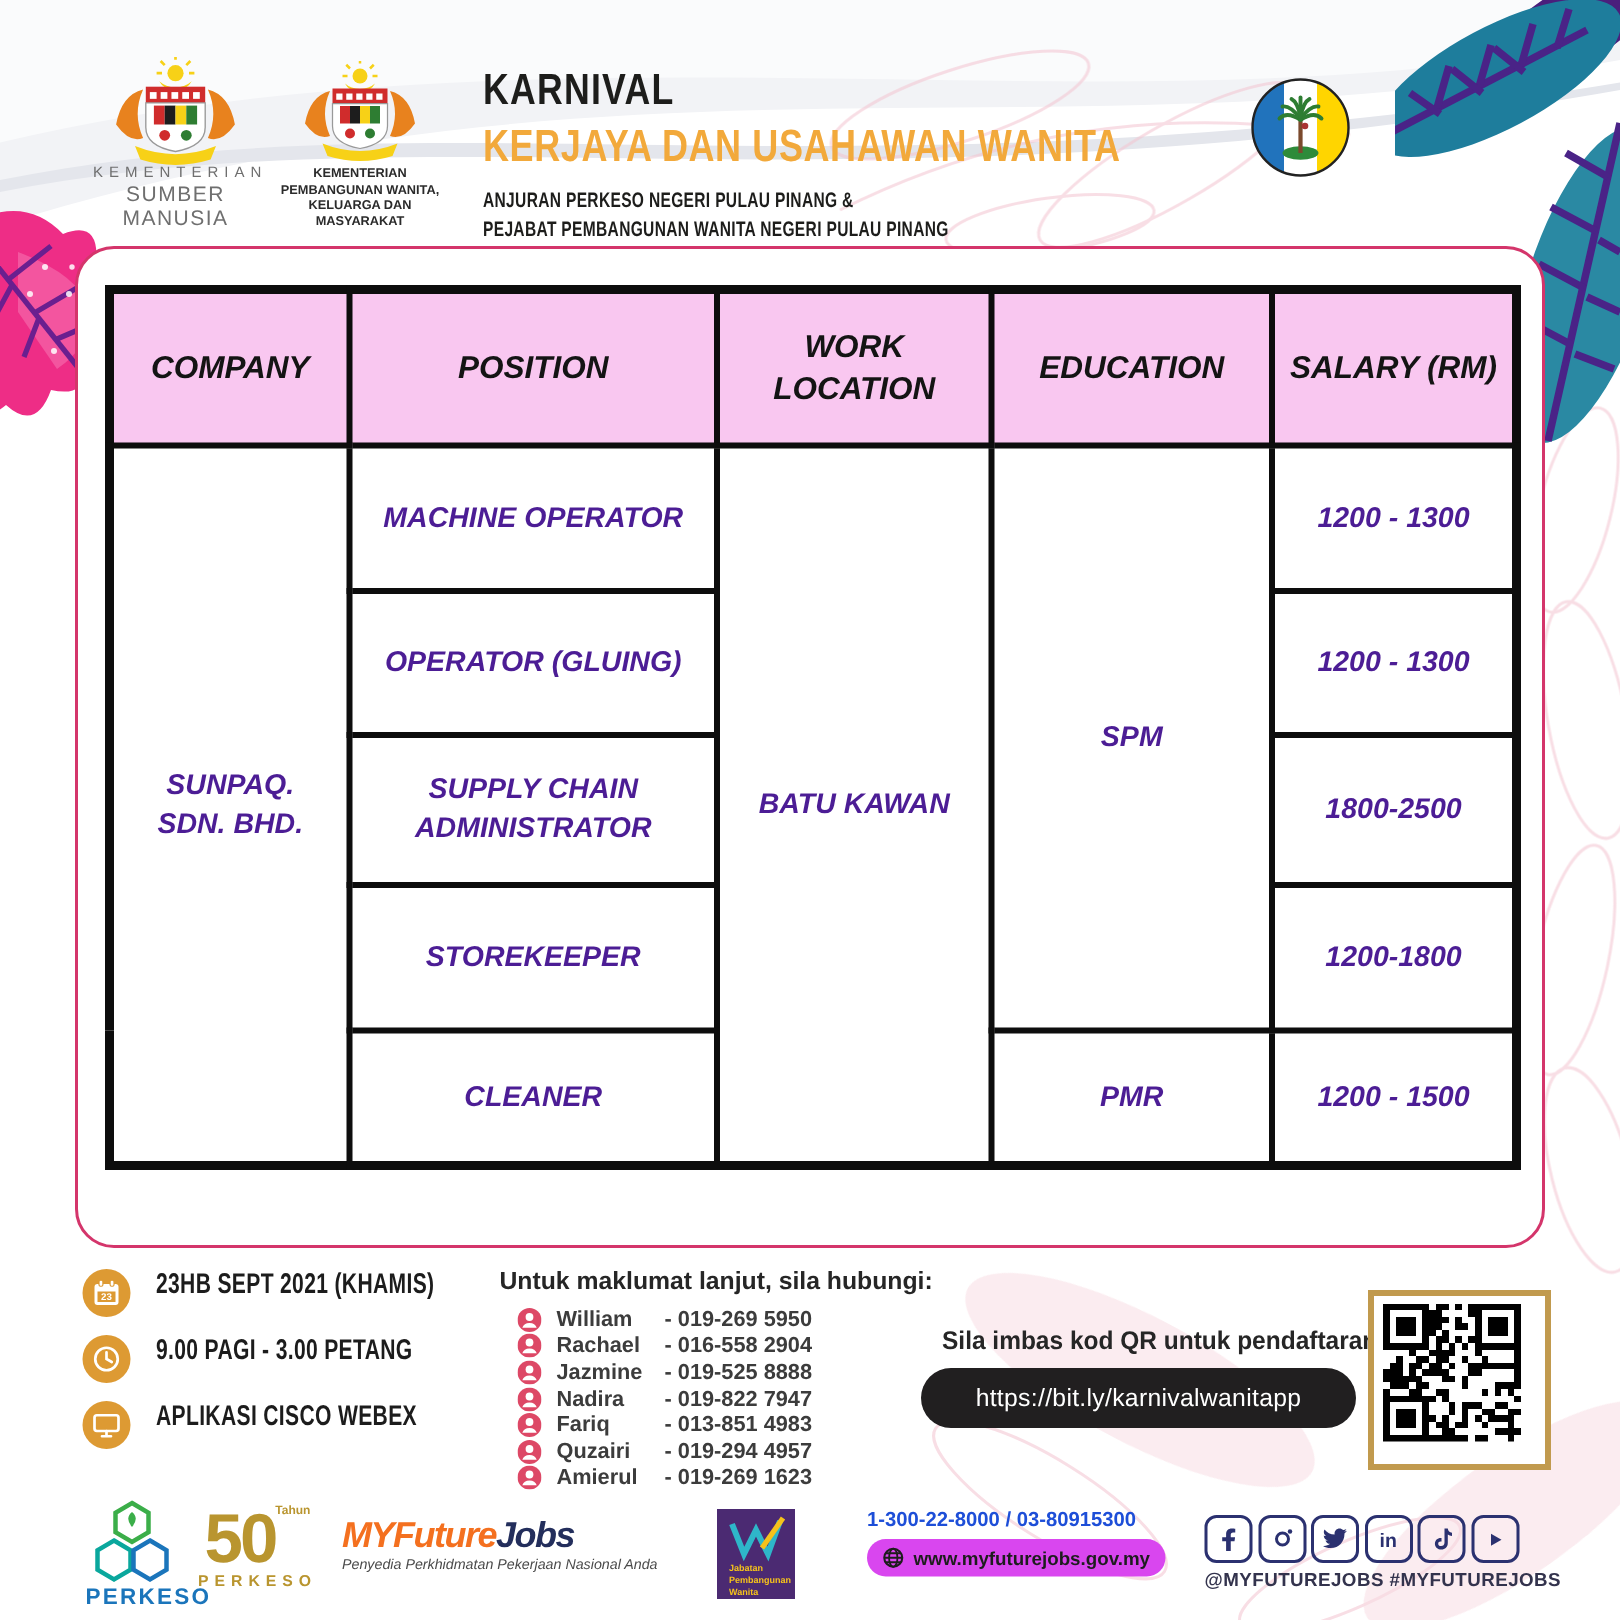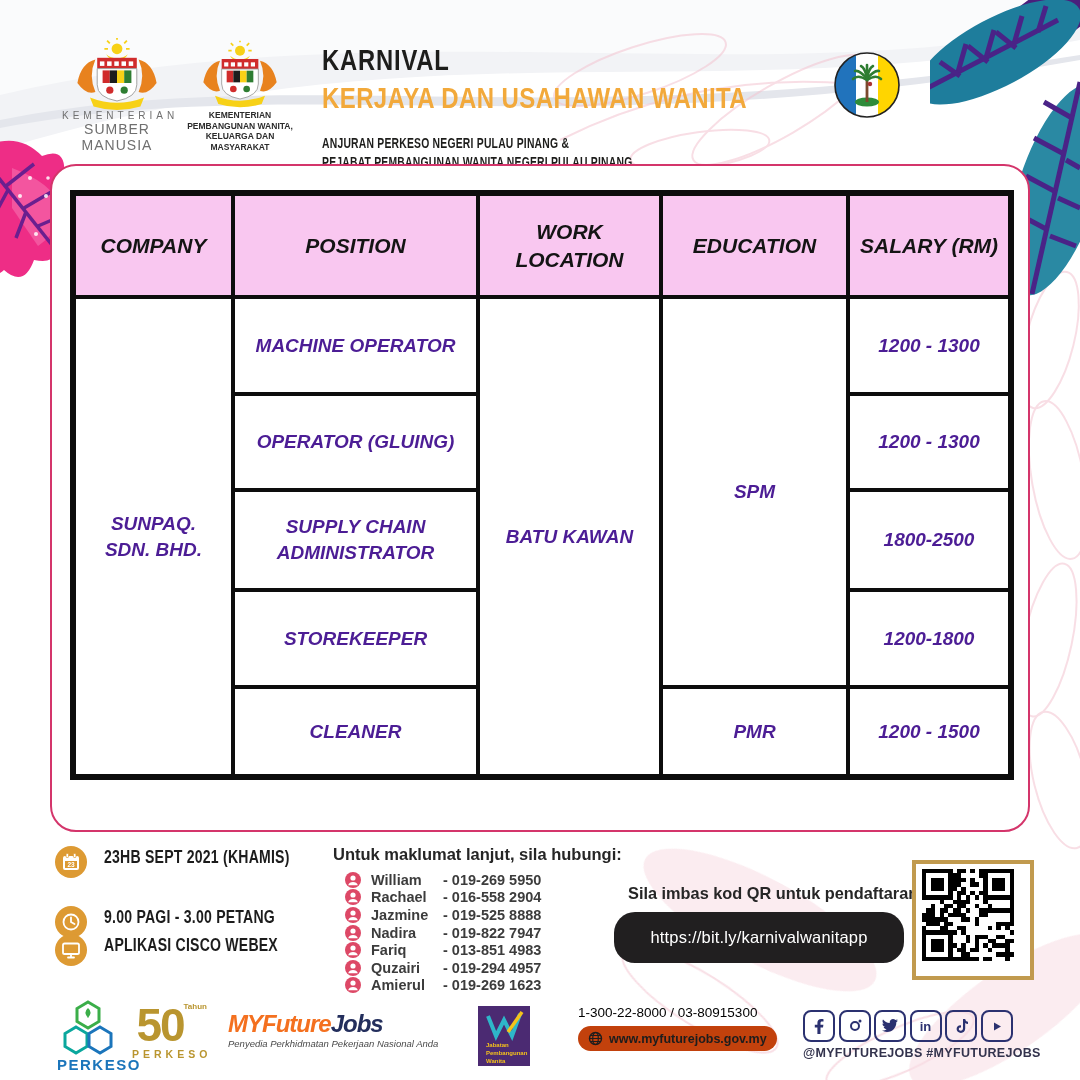--- a/index.html
+++ b/index.html
@@ -42,34 +42,34 @@
 
   
   .contacts-heading{font-size:16.5px;font-weight:bold;color:#262626;}
   .contact-row{display:flex;align-items:center;height:17.6px;}
   .contact-name{font-size:14.5px;font-weight:600;color:#3c3c3c;width:72px;margin-left:10px;white-space:nowrap;}
   .contact-phone{font-size:14.5px;font-weight:600;color:#3c3c3c;white-space:nowrap;}
 
   
   .qr-label{font-size:17px;font-weight:bold;color:#262626;white-space:nowrap;
             transform:scaleX(.96);transform-origin:left center;}
-  .url-pill{background:#211f20;color:#fff;border-radius:21px;height:51px;width:290px;
+  .url-pill{background:#211f20;color:#fff;border-radius:21px;height:40px;width:290px;
             display:flex;align-items:center;justify-content:center;font-size:16.5px;letter-spacing:.2px;}
   .qr-box{width:104px;height:102px;border:4px solid #c19a4e;background:#fff;padding:5px;}
 
   
   .perkeso-word{font-size:15px;font-weight:bold;color:#1b75bb;letter-spacing:1.5px;}
   .fifty-num{font-size:46px;font-weight:800;color:#b9952f;line-height:1;letter-spacing:-2px;}
   .fifty-tahun{font-size:8px;color:#b9952f;font-weight:bold;}
   .fifty-word{font-size:10.5px;font-weight:bold;color:#b9952f;letter-spacing:4px;}
   .mfj{font-size:24px;font-weight:800;letter-spacing:-1px;white-space:nowrap;line-height:1;font-style:italic;}
   .mfj .p1{color:#f4701f;} .mfj .p2{color:#232e5c;}
   .mfj-tag{font-size:9.5px;font-style:italic;color:#4a4a4a;white-space:nowrap;}
-  .phone-line{font-size:13.5px;font-weight:normal;color:#000000;white-space:nowrap;}
-  .site-pill{background:#c2410c;border-radius:14px;height:25px;padding:0 10px;display:inline-flex;
+  .phone-line{font-size:13.5px;font-weight:bold;color:#1d4ed8;white-space:nowrap;}
+  .site-pill{background:#d946ef;border-radius:14px;height:25px;padding:0 10px;display:inline-flex;
              align-items:center;gap:6px;font-size:12.5px;font-weight:bold;color:#1d1d1d;white-space:nowrap;}
   .socials{display:flex;gap:3.5px;}
   .soc{width:28px;height:28px;border:2.4px solid #2b3170;border-radius:8px;display:flex;
        align-items:center;justify-content:center;color:#2b3170;font-weight:bold;}
   .handles{font-size:12.5px;font-weight:bold;color:#33334d;letter-spacing:.3px;white-space:nowrap;}
 </style>
 </head>
 <body>
 
 <svg class="deco" style="left:0;top:0" width="1080" height="230" viewBox="0 0 1080 230">
@@ -189,21 +189,21 @@
     <path d="M84,24 q16,4 20,26 q-10,14 -20,10 q8,-18 0,-36" fill="#e8821e"></path>
     <path d="M30,66 q30,12 60,0 l-4,10 q-26,8 -52,0 Z" fill="#f7d117"></path>
   </svg>
   <div class="crest-caption2">KEMENTERIAN PEMBANGUNAN WANITA,</div>
   <div class="crest-caption2">KELUARGA DAN MASYARAKAT</div>
 </div>
 
 <div class="abs" style="left:322px;top:44px;">
   <div class="title1">KARNIVAL</div>
   <div class="title2" style="margin-top:4px;">KERJAYA DAN USAHAWAN WANITA</div>
-  <div style="margin-top:19px;">
+  <div style="margin-top:9px;">
     <div class="orgline">ANJURAN PERKESO NEGERI PULAU PINANG &amp;</div>
     <div class="orgline">PEJABAT PEMBANGUNAN WANITA NEGERI PULAU PINANG</div>
   </div>
 </div>
 
 <svg class="abs" style="left:832px;top:50px" width="70" height="70" viewBox="0 0 70 70">
   <defs>
       <clipPath id="pc">
         <circle cx="35" cy="35" r="32"></circle>
       </clipPath>
@@ -281,21 +281,21 @@
     <svg width="20" height="20" viewBox="0 0 20 20">
       <rect x="2" y="4" width="16" height="14" rx="2" fill="#fff"></rect>
       <rect x="5" y="1.5" width="2.6" height="4" rx="1" fill="#fff" stroke="#dd9a33" stroke-width="0.8"></rect>
       <rect x="12.4" y="1.5" width="2.6" height="4" rx="1" fill="#fff" stroke="#dd9a33" stroke-width="0.8"></rect>
       <rect x="4" y="9" width="12" height="7" fill="#dd9a33"></rect>
       <text x="10" y="14.8" font-size="6.5" font-weight="bold" fill="#fff" text-anchor="middle" font-family="'Liberation Sans',sans-serif">23</text>
     </svg>
   </span>
   <span class="event-text">23HB SEPT 2021 (KHAMIS)</span>
 </div>
-<div class="event-row" style="left:55px;top:890px;margin-top:16px;">
+<div class="event-row" style="left:55px;top:890px;">
   <span class="icon-circle">
     <svg width="20" height="20" viewBox="0 0 20 20">
       <circle cx="10" cy="10" r="7.5" fill="none" stroke="#fff" stroke-width="1.8"></circle>
       <path d="M10,5.5 V10 L13.5,12" stroke="#fff" stroke-width="1.8" fill="none" stroke-linecap="round"></path>
     </svg>
   </span>
   <span class="event-text">9.00 PAGI - 3.00 PETANG</span>
 </div>
 <div class="event-row" style="left:55px;top:934px;">
   <span class="icon-circle">

